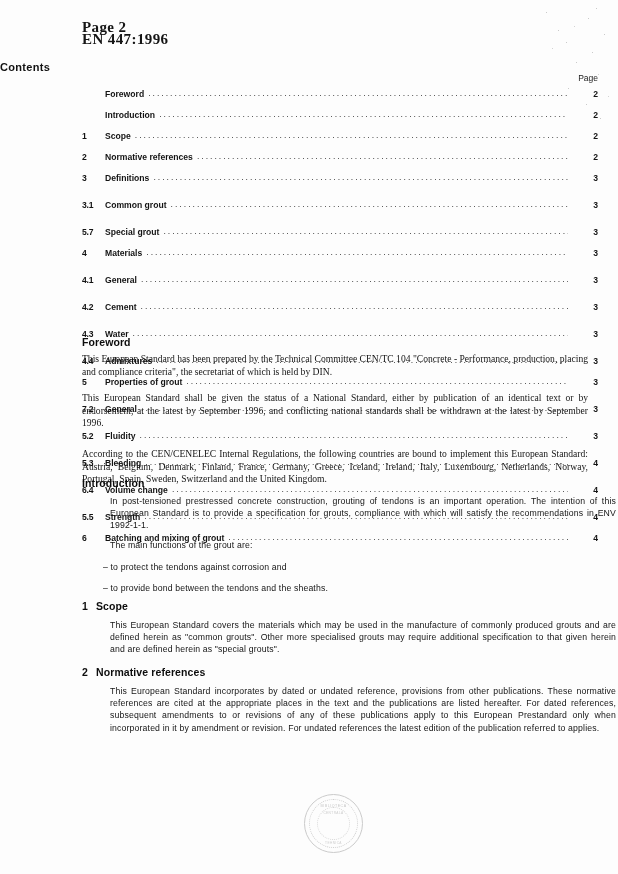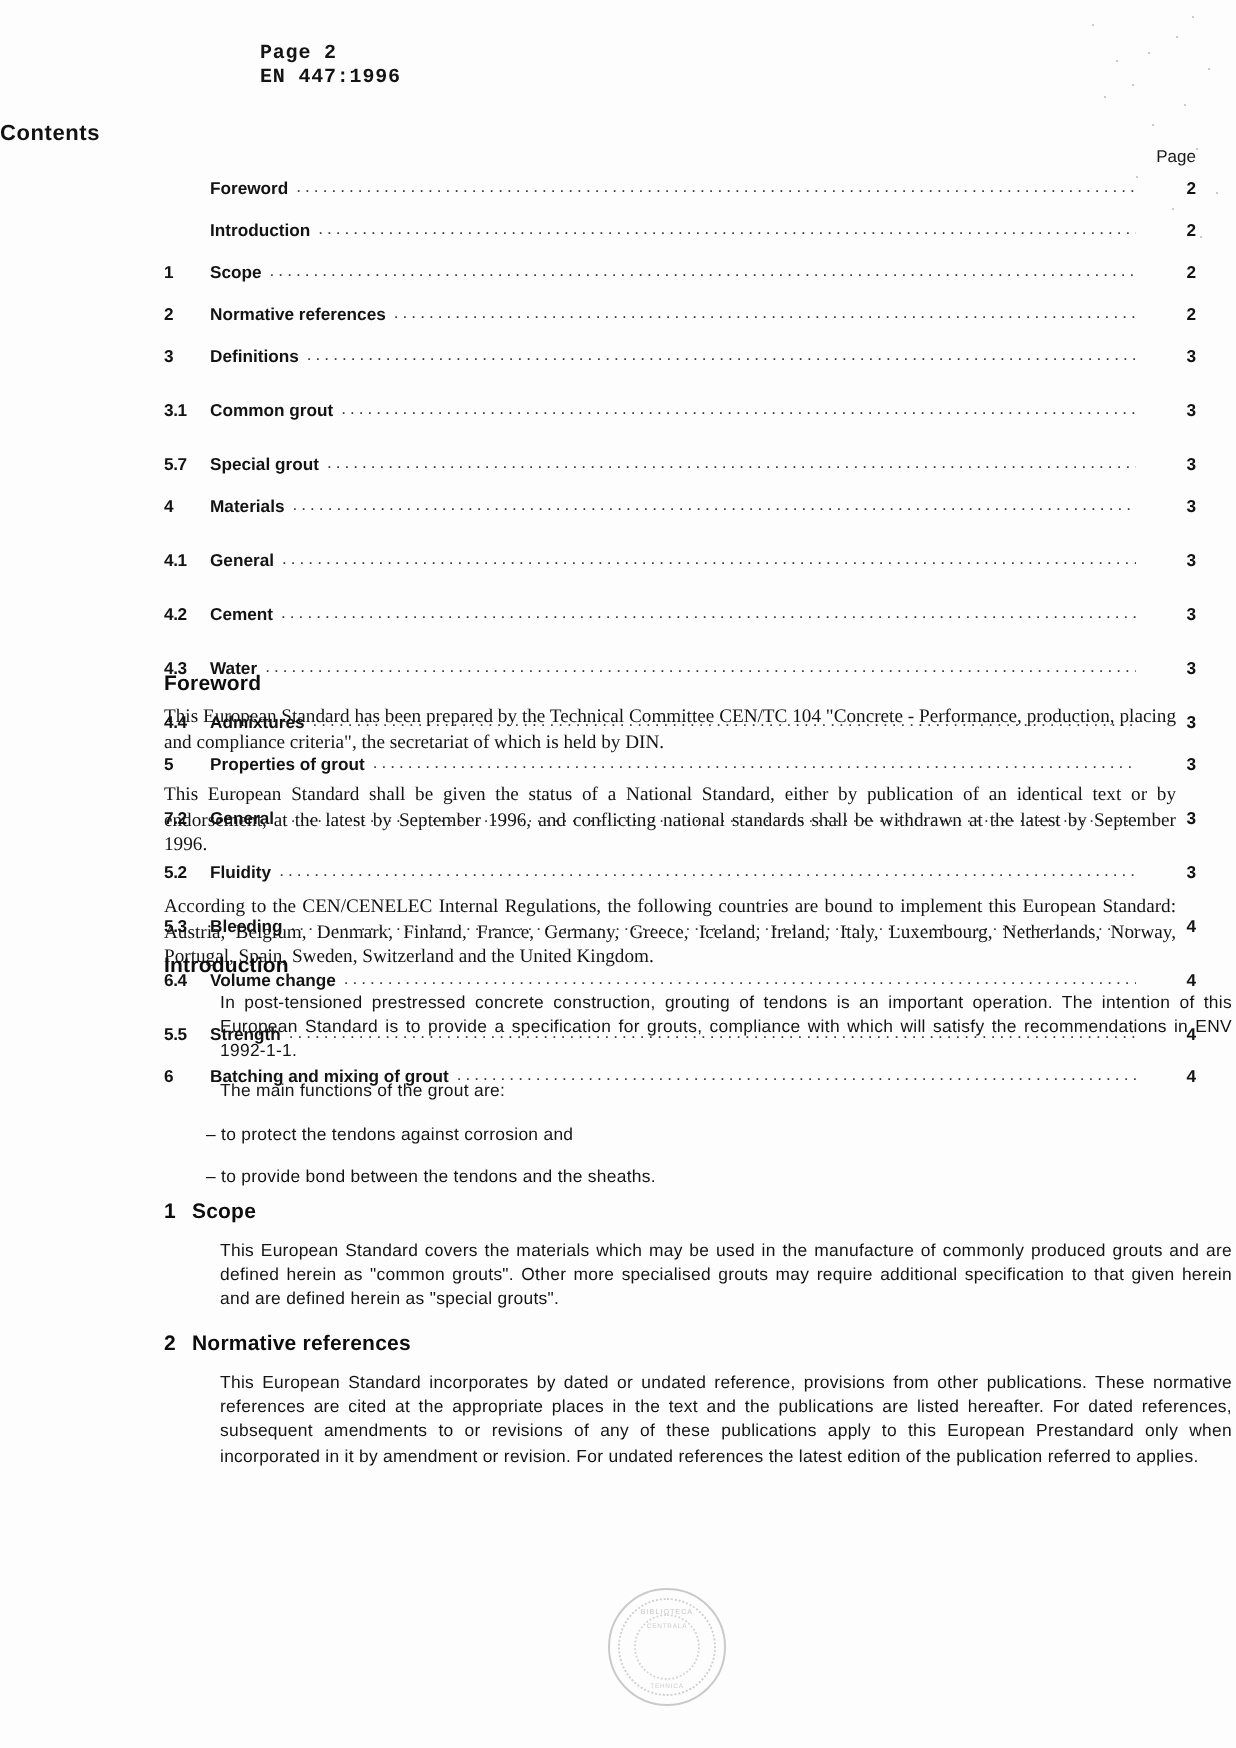--- a/index.html
+++ b/index.html
@@ -16,28 +16,27 @@
     font-family: "Liberation Sans", sans-serif;
     color: #111;
     -webkit-font-smoothing: antialiased;
   }
 
   
   .hdr {
     position: absolute;
     left: 82px;
     top: 22px;
-    font-family: Liberation Mono, monospace;
-    font-size: 10px;
+    font-family: Liberation Serif, serif;
+    font-size: 15px;
     line-height: 11.5px;
     font-weight: bold;
     letter-spacing: 0.4px;
     color: #141414;
     white-space: pre;
-    margin-left: 48px;
   }
 
   .contents-title {
     position: absolute;
     left: 0;
     right: 0;
     top: 61px;
     font-size: 11px;
     font-weight: bold;
     letter-spacing: 0.3px;

